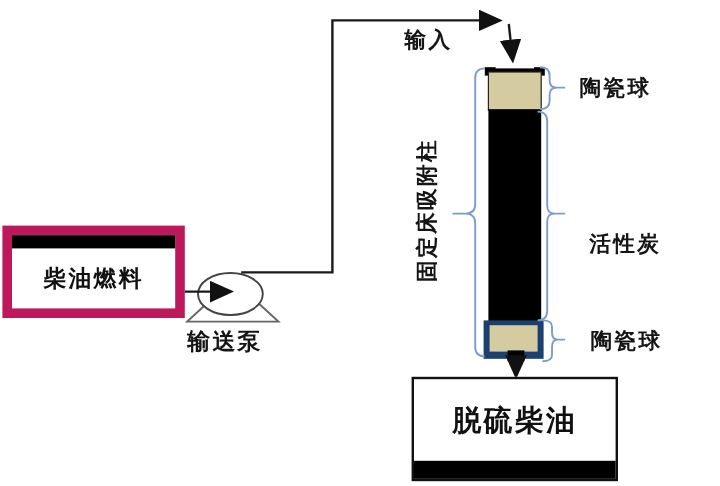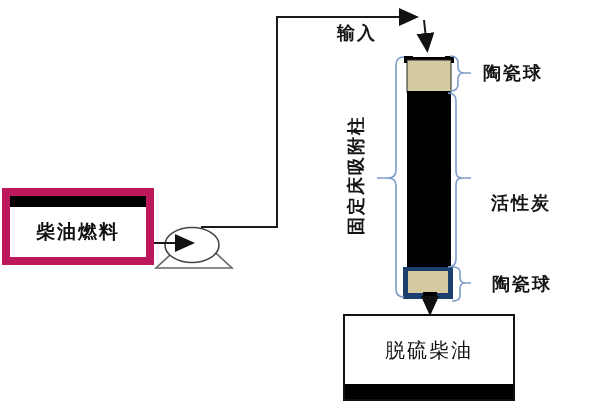--- a/index.html
+++ b/index.html
@@ -29,21 +29,21 @@
     font-weight:bold;font-size:19px;letter-spacing:2px;
   }
   .outbox{
     position:absolute;left:343px;top:314px;width:168px;height:83px;
     border:2.5px solid #111;background:#fff;
   }
   .outbox .botbar{position:absolute;left:0;bottom:0;width:100%;height:15px;background:#000;}
   .outbox .outbox-label{
     position:absolute;left:0;top:0;right:0;bottom:15px;
     display:flex;align-items:center;justify-content:center;
-    font-weight:normal;font-size:20px;letter-spacing:2px;
+    font-weight:bold;font-size:24px;letter-spacing:2px;
   }
 </style>
 </head>
 <body>
 
 <div id="canvas">
 
   <svg id="wiring" viewBox="0 0 600 405">
     <defs>
       <marker id="ah" orient="auto" markerWidth="11" markerHeight="10" refX="7.5" refY="4.5">
@@ -81,15 +81,16 @@
 
   <div class="outbox">
     <div class="outbox-label">脱硫柴油</div>
     <div class="botbar"></div>
   </div>
 
   <div class="lbl lbl-input">输入</div>
   <div class="lbl lbl-ceramic-top">陶瓷球</div>
   <div class="lbl lbl-carbon">活性炭</div>
   <div class="lbl lbl-ceramic-bottom">陶瓷球</div>
+  <div class="lbl lbl-pump">输送泵</div>
   <div class="lbl lbl-column">固定床吸附柱</div>
 
 </div>
 
 </body></html>

